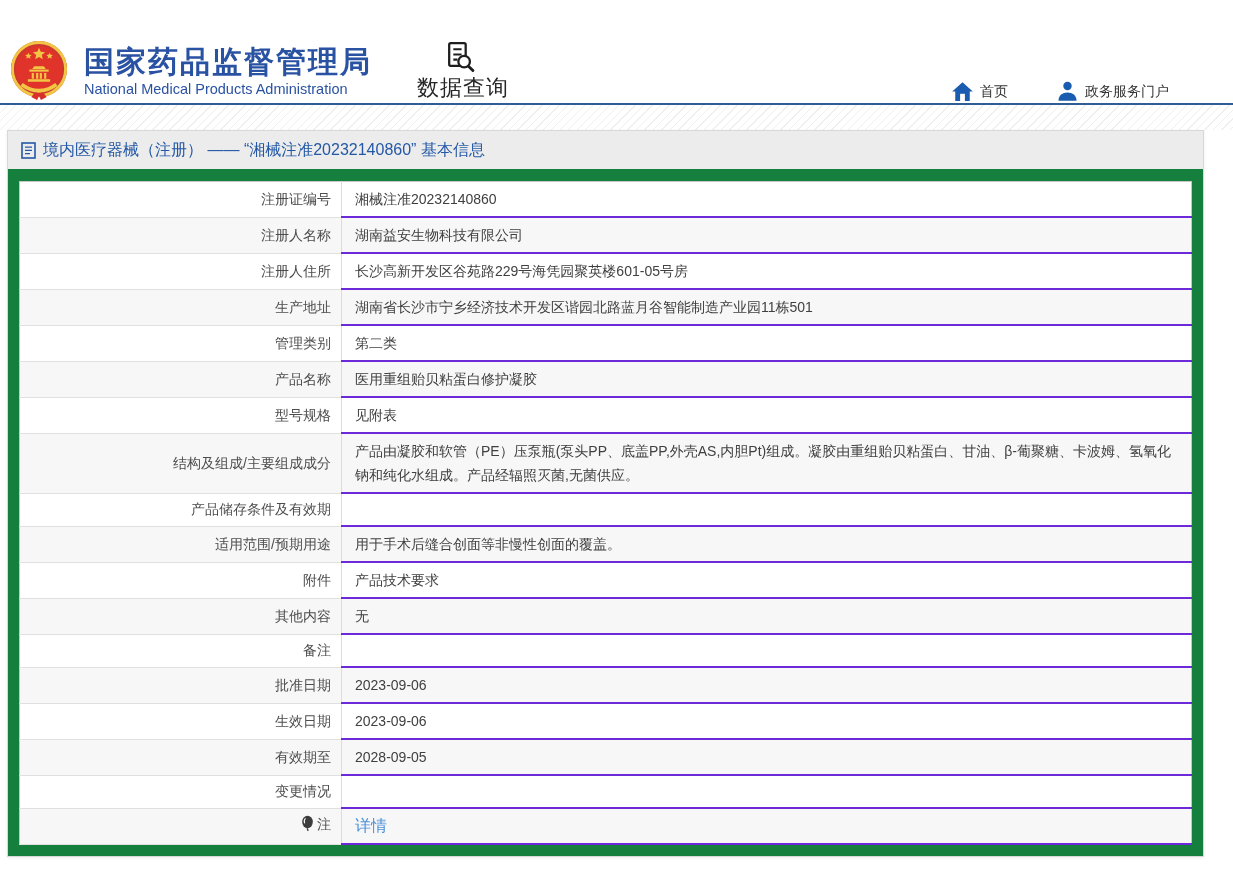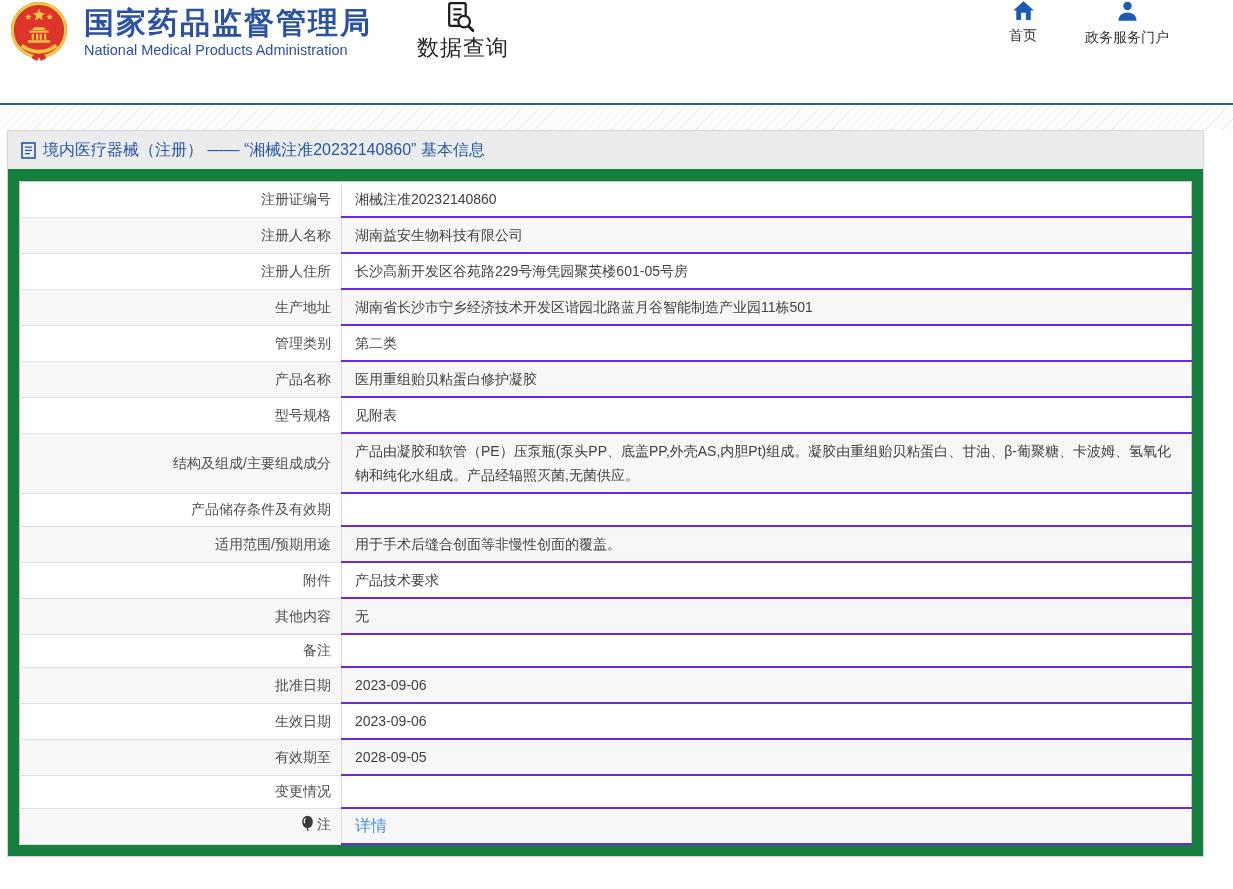--- a/index.html
+++ b/index.html
@@ -8,35 +8,35 @@
     width:1233px; height:889px;
     background:#ffffff;
     font-family:"Liberation Sans","DejaVu Sans",sans-serif;
     overflow:hidden;
   }
 
   
   .site-header{
     height:103px;
     display:flex;
-    align-items:flex-start;
+    align-items:flex-end;
     background:#ffffff;
   }
   .logo-block{ display:flex; align-items:center; margin-left:10px; cursor:pointer; }
   .emblem{ width:58px; height:64px; flex:0 0 auto; }
   .brand-text{ margin-left:16px; }
   .brand-title{
     font-size:30px; font-weight:bold; color:#2a52a2;
     letter-spacing:2px; line-height:32px; white-space:nowrap;
   }
   .brand-sub{ font-size:14.5px; color:#2a52a2; margin-top:3px; white-space:nowrap; }
   .section-block{ display:flex; align-items:center; margin-left:38px; cursor:pointer;flex-direction:column; }
   .section-label{ font-size:22px; color:#262626; margin-left:7px; letter-spacing:1px; white-space:nowrap; }
   .header-nav{ margin-left:auto; margin-right:64px; display:flex; gap:48px; }
-  .nav-item{ display:flex; flex-direction:column; align-items:center; gap:6px; cursor:pointer; }
+  .nav-item{ display:flex; flex-direction:row; align-items:center; gap:6px; cursor:pointer; }
   .nav-label{ font-size:14px; color:#333333; white-space:nowrap; }
 
   .header-rule{ height:2px; background:#2e5f94; }
   .hatch-band{
     height:25px;
     background:repeating-linear-gradient(135deg,#ffffff 0 5px,#efefef 5px 6px);
   }
 
   
   .card{

